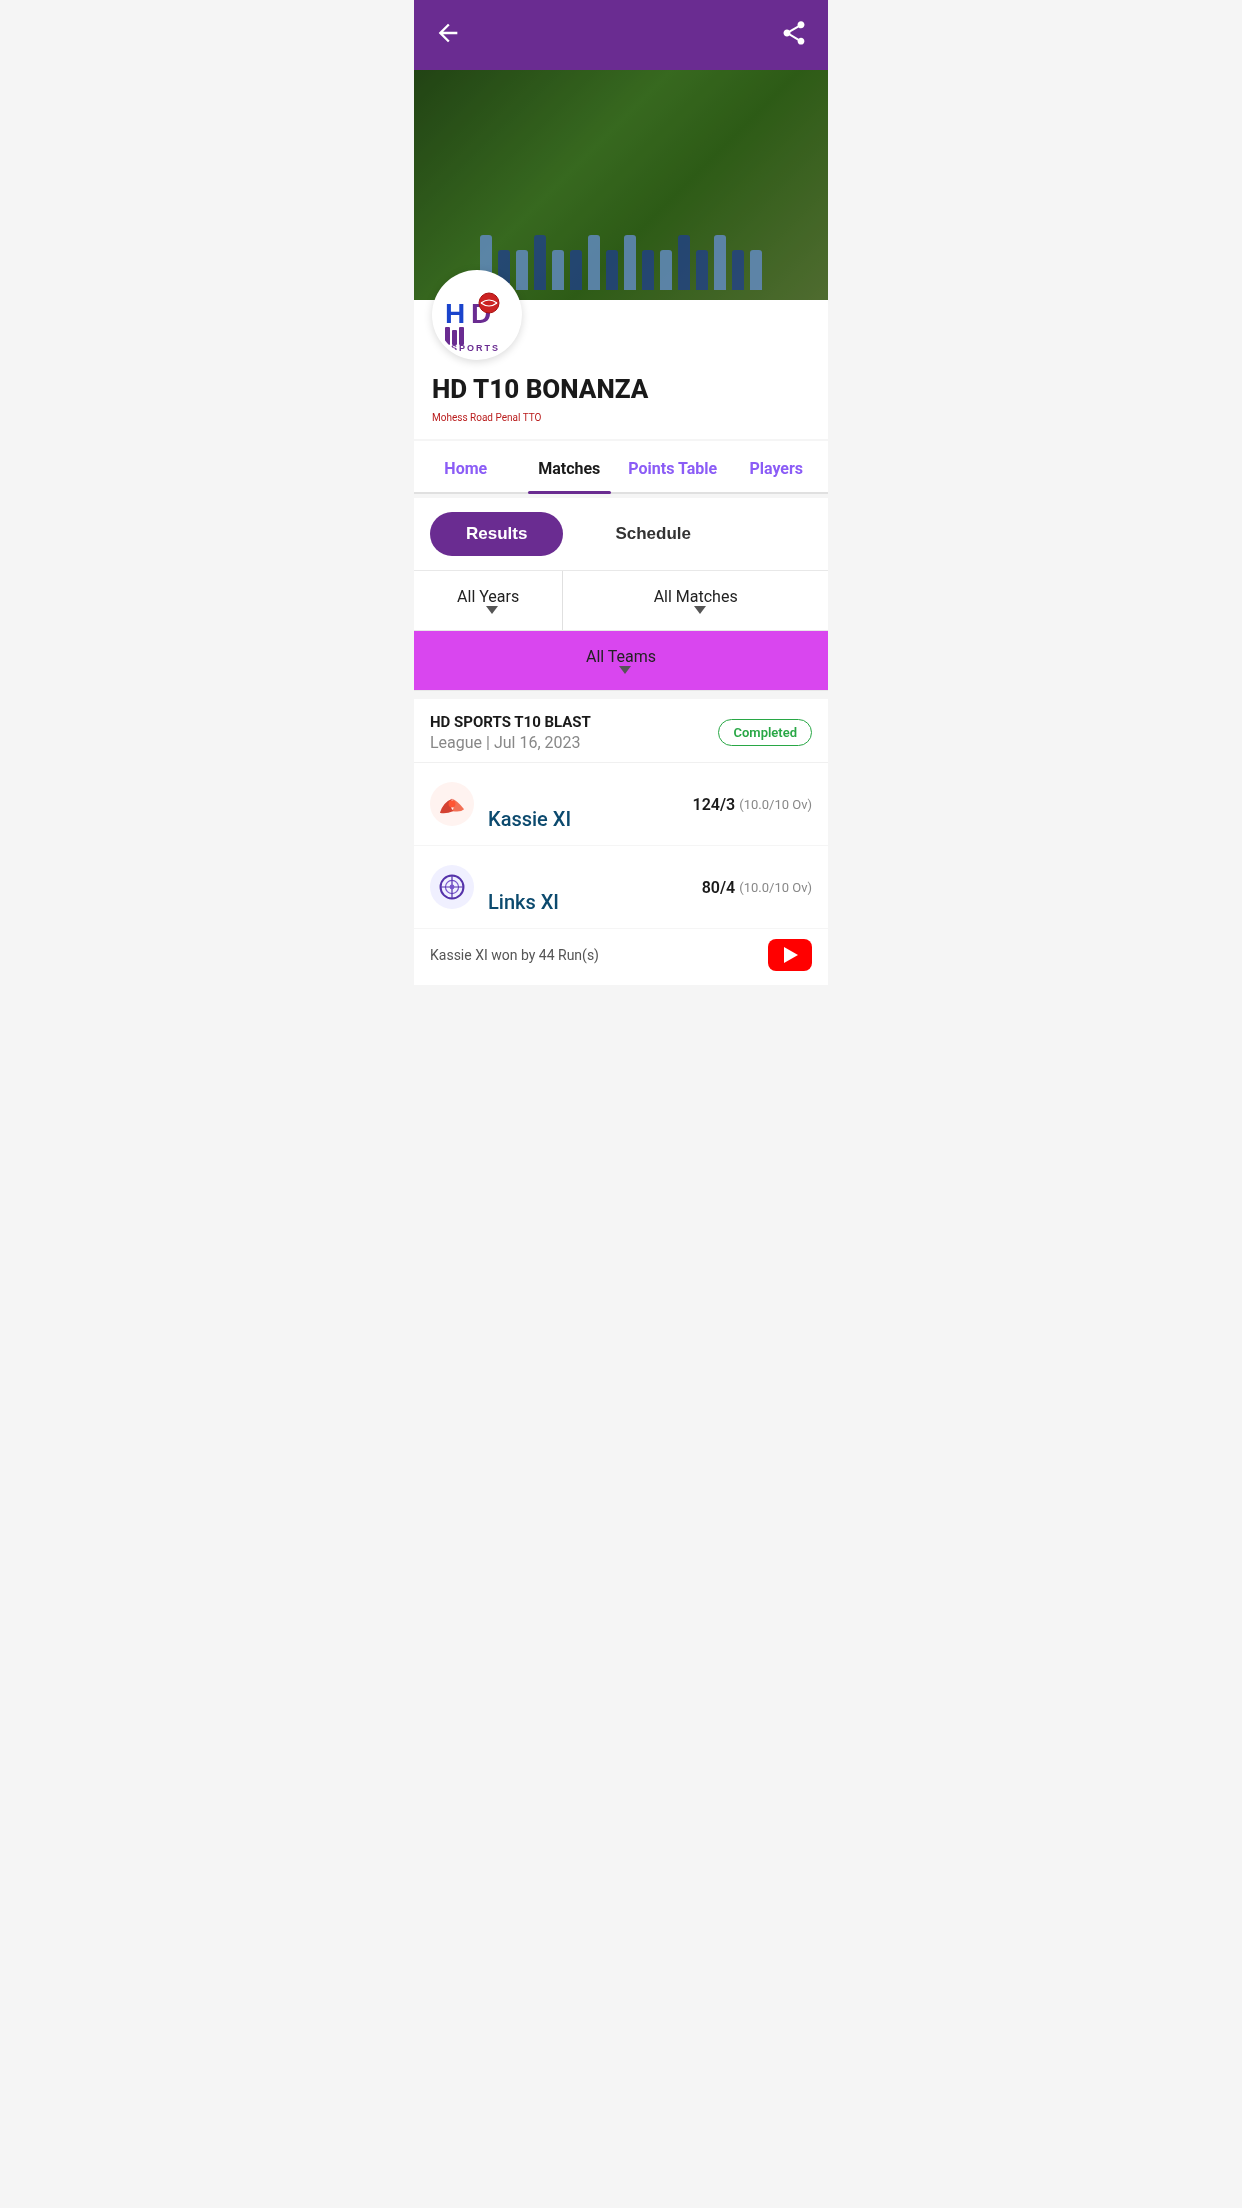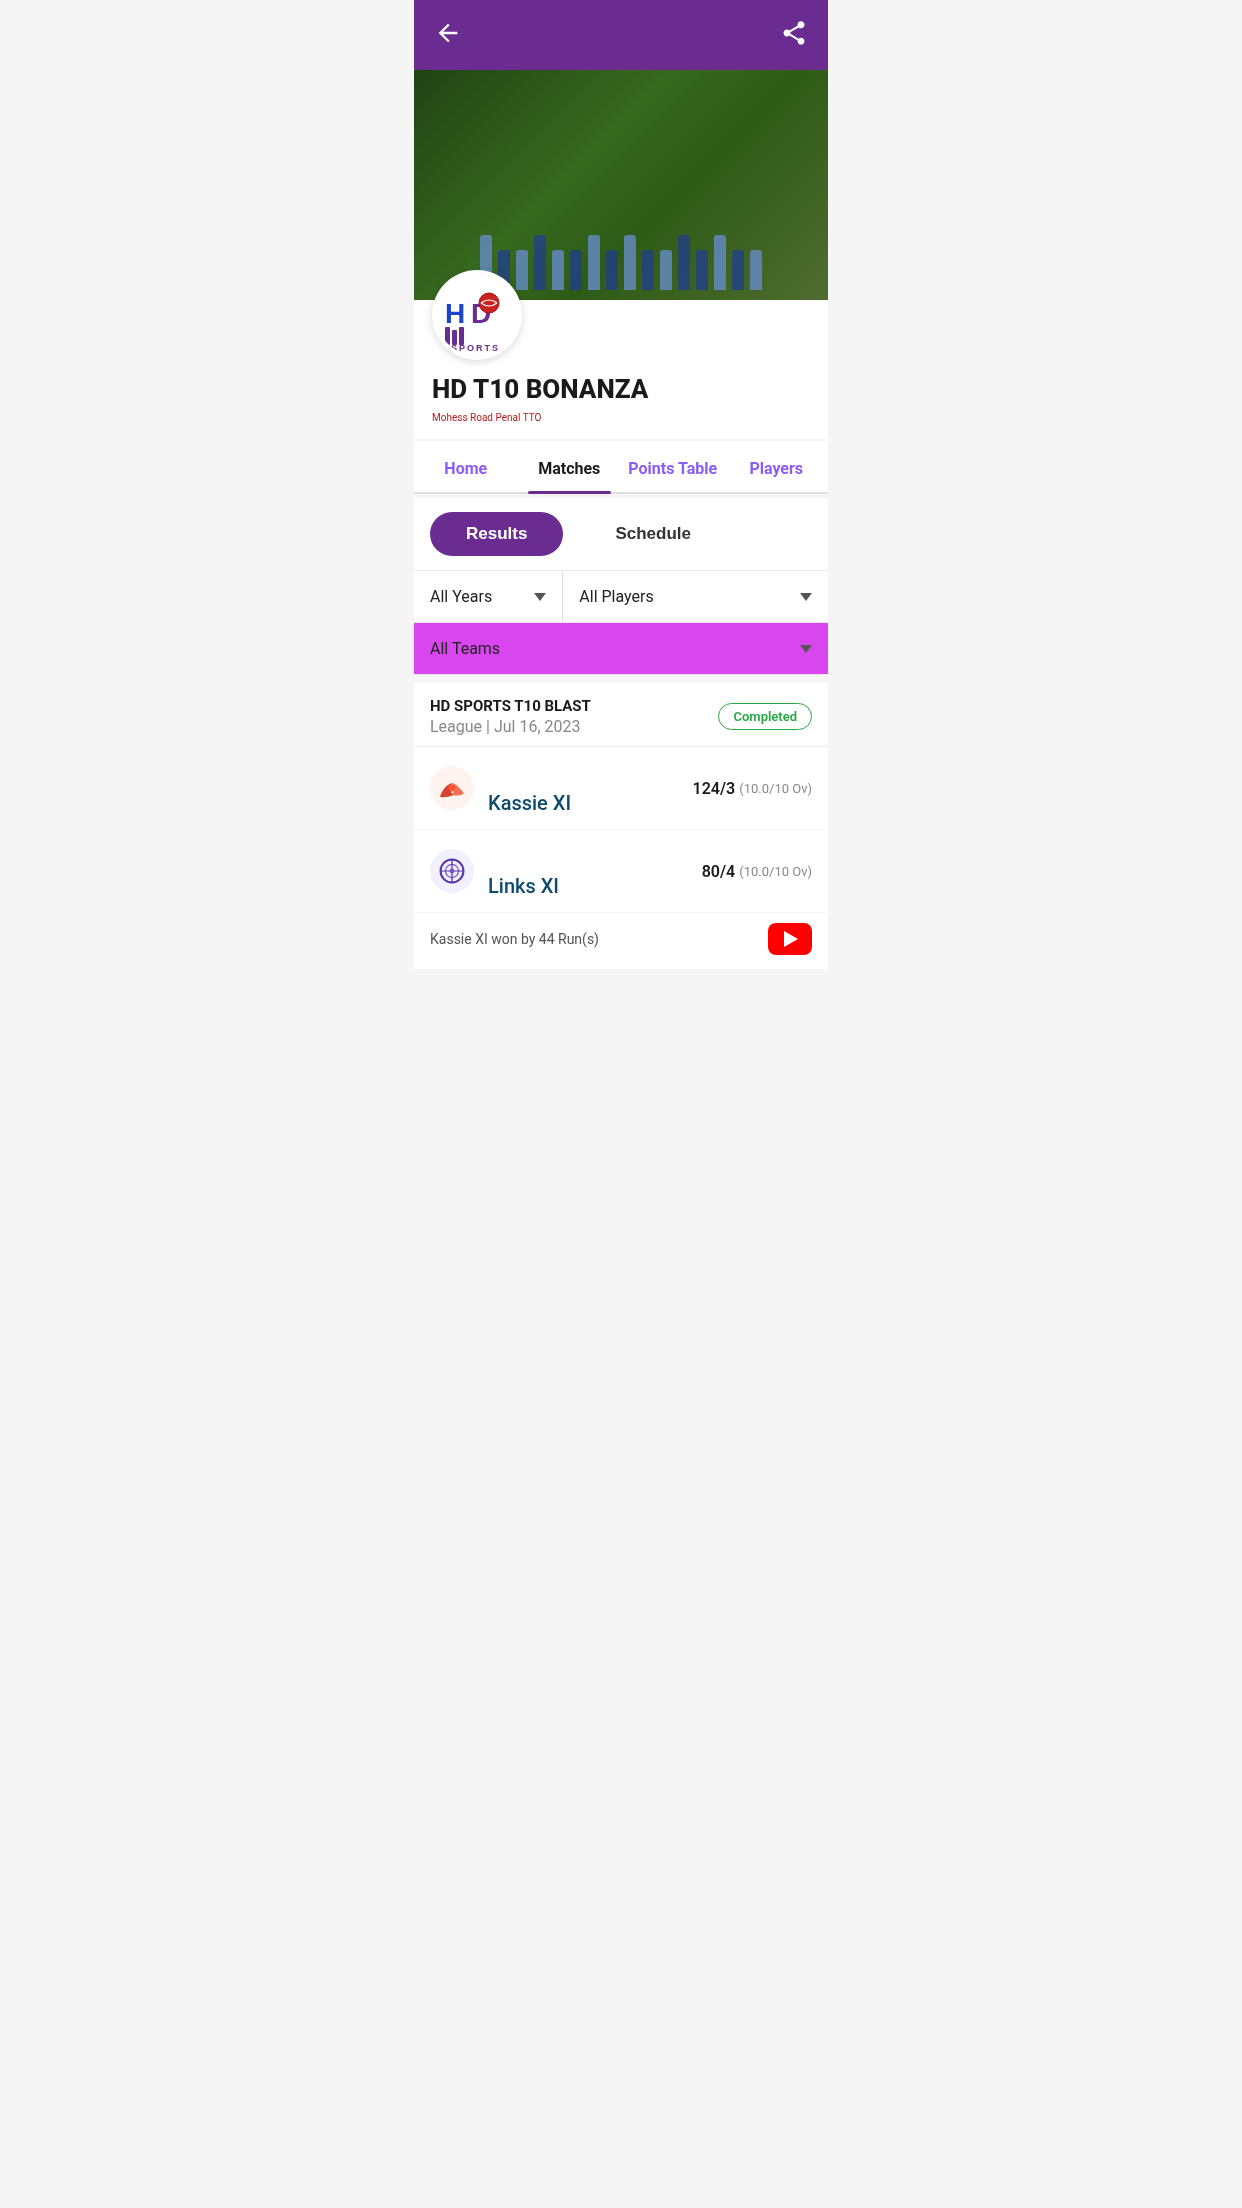--- a/index.html
+++ b/index.html
@@ -182,20 +182,21 @@
       border-top: 1px solid #e8e8e8;
     }
     .filter-item {
       display: flex;
       align-items: center;
       justify-content: space-between;
       padding: 16px 16px;
       font-size: 16px;
       color: #222;
       cursor: pointer;
+      flex-direction: column;
     }
     .filter-item.half {
       flex: 1;
       border-right: 1px solid #e0e0e0;
     }
     .filter-item.full {
       flex: 2;
     }
     .chevron {
       width: 0; height: 0;
@@ -405,21 +406,21 @@
   <button class="toggle-btn active">Results</button>
   <button class="toggle-btn inactive">Schedule</button>
 </div>
 
 <div class="filter-row">
   <div class="filter-item half">
     <span>All Years</span>
     <span class="chevron"></span>
   </div>
   <div class="filter-item full">
-    <span>All Players</span>
+    <span>All Matches</span>
     <span class="chevron"></span>
   </div>
 </div>
 
 <div class="filter-row-2">
   <div class="filter-item" style="flex:1;">
     <span>All Teams</span>
     <span class="chevron"></span>
   </div>
 </div>

